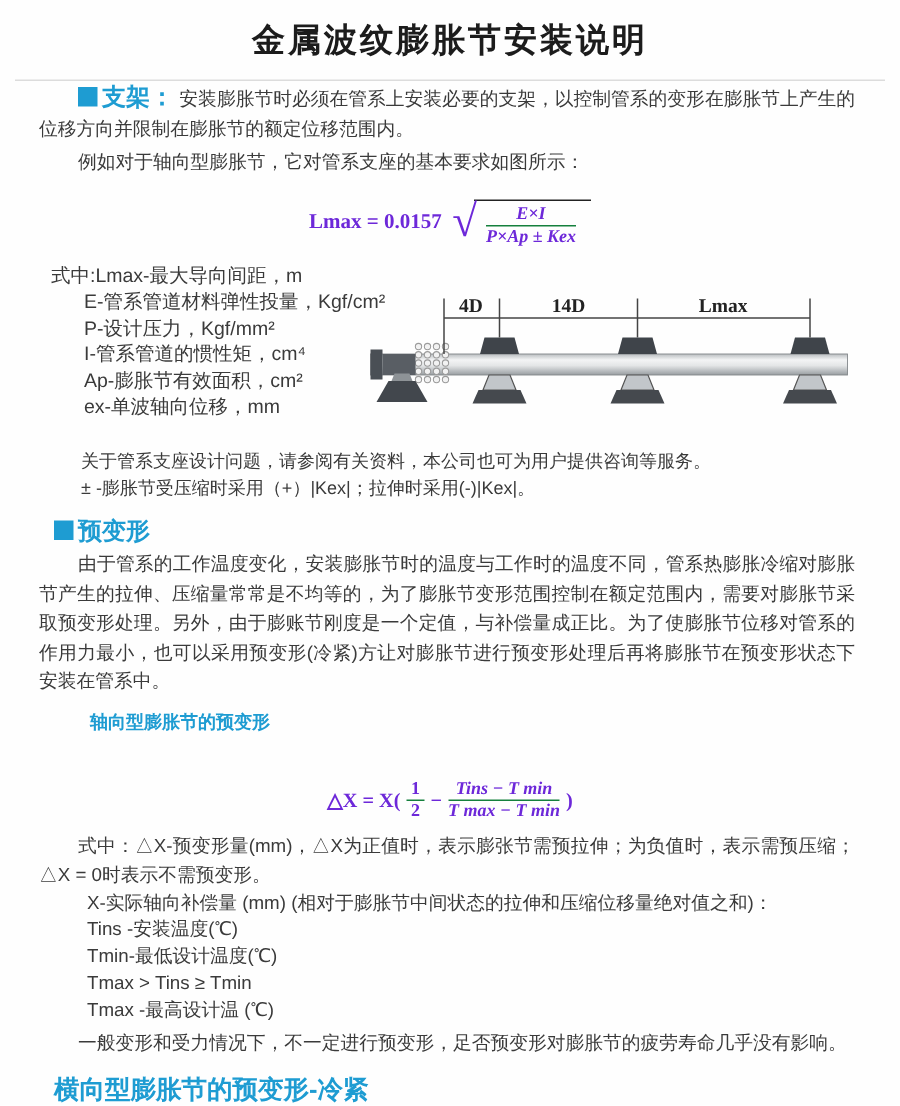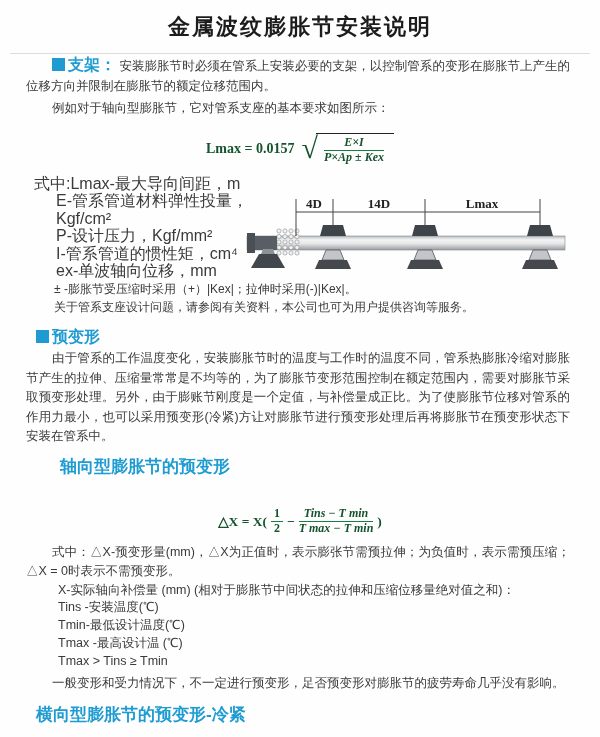--- a/index.html
+++ b/index.html
@@ -22,40 +22,40 @@
   .indent{text-indent:26px;}
   .sec-head{font-size:16px;font-weight:bold;color:var(--blue);line-height:1;}
   .bullet{
     display:inline-block;width:13px;height:13px;background:var(--blue);
     margin-right:3px;vertical-align:-1px;
   }
   .sec2{margin:12px 0 0 36px;}
   
   .formula{
     display:flex;justify-content:center;align-items:center;
-    font-family:"Liberation Serif",serif;color:#14532d;font-weight:bold;
+    font-family:"Liberation Serif",serif;color:#6d28d9;font-weight:bold;
     font-size:14px;
   }
   .f1{margin-top:10px;height:40px;}
   .sqrt{display:inline-flex;align-items:center;margin-left:7px;}
   .rad{font-size:30px;font-weight:400;line-height:.9;margin-right:-2px;transform:translateY(-1px);}
   .radbody{border-top:1.4px solid #222;padding:2px 6px 0 4px;}
   .fr{display:inline-block;text-align:center;vertical-align:middle;line-height:1.15;font-size:12px;margin:0 4px;}
   .fr .n{display:block;border-bottom:1px solid #15803d;padding:0 3px;}
   .fr .d{display:block;}
   .it{font-style:italic;}
   .f2{margin-top:26px;height:36px;font-size:13.5px;}
   
-  .vars{margin:6px 0 0 34px;font-size:16px;line-height:17.6px;width:240px;}
+  .vars{margin:6px 0 18px 34px;font-size:13px;line-height:17.6px;width:240px;}
   .v-ind{padding-left:22px;}
   .note{margin:0 30px 0 34px;font-size:12px;line-height:18px;text-indent:20px;}
   .vars2{margin:0 30px 0 34px;font-size:12.5px;line-height:17.8px;}
   .vars2 .line{padding-left:24px;}
   .sub-head{font-weight:bold;color:var(--blue);}
-  .axial-head{margin:8px 0 0 60px;font-size:17px;}
+  .axial-head{margin:8px 0 0 60px;font-size:12px;}
   .lateral-head{margin:10px 0 0 36px;font-size:17px;}
   
   .diagram{position:absolute;left:243px;top:192px;width:352px;height:100px;}
   svg text{font-family:"Liberation Serif",serif;font-weight:bold;font-size:13px;fill:#222;}
 </style>
 </head>
 <body>
 
 <div class="page">
 
@@ -79,25 +79,26 @@
         </span>
       </span>
     </span>
   </div>
 
   <div class="vars">
     <div>式中:Lmax-最大导向间距，m</div>
     <div class="v-ind">E-管系管道材料弹性投量，Kgf/cm²</div>
     <div class="v-ind">P-设计压力，Kgf/mm²</div>
     <div class="v-ind">I-管系管道的惯性矩，cm⁴</div>
+    <div class="v-ind">Ap-膨胀节有效面积，cm²</div>
     <div class="v-ind">ex-单波轴向位移，mm</div>
   </div>
 
+  <p class="note">关于管系支座设计问题，请参阅有关资料，本公司也可为用户提供咨询等服务。</p>
   <p class="note">± -膨胀节受压缩时采用（+）|Kex|；拉伸时采用(-)|Kex|。</p>
-  <p class="note">关于管系支座设计问题，请参阅有关资料，本公司也可为用户提供咨询等服务。</p>
 
   <svg class="diagram" viewBox="0 0 352 100">
     <defs>
       <linearGradient id="pipeGrad" x1="0" y1="0" x2="0" y2="1">
         <stop offset="0" stop-color="#b9bdc0"></stop>
         <stop offset="0.28" stop-color="#f3f4f5"></stop>
         <stop offset="0.55" stop-color="#e4e6e7"></stop>
         <stop offset="1" stop-color="#989da1"></stop>
       </linearGradient>
     </defs>
@@ -184,20 +185,20 @@
     </span>
     <span>)</span>
   </div>
 
   <p class="para indent">式中：△X-预变形量(mm)，△X为正值时，表示膨张节需预拉伸；为负值时，表示需预压缩；△X = 0时表示不需预变形。</p>
 
   <div class="vars2">
     <div class="line">X-实际轴向补偿量 (mm) (相对于膨胀节中间状态的拉伸和压缩位移量绝对值之和)：</div>
     <div class="line">Tins -安装温度(℃)</div>
     <div class="line">Tmin-最低设计温度(℃)</div>
+    <div class="line">Tmax &gt; Tins ≥ Tmin</div>
     <div class="line">Tmax -最高设计温 (℃)</div>
-    <div class="line">Tmax &gt; Tins ≥ Tmin</div>
   </div>
   <p class="para indent">一般变形和受力情况下，不一定进行预变形，足否预变形对膨胀节的疲劳寿命几乎没有影响。</p>
 
   <div class="sub-head lateral-head">横向型膨胀节的预变形-冷紧</div>
 
 </div>
 
 </body></html>

